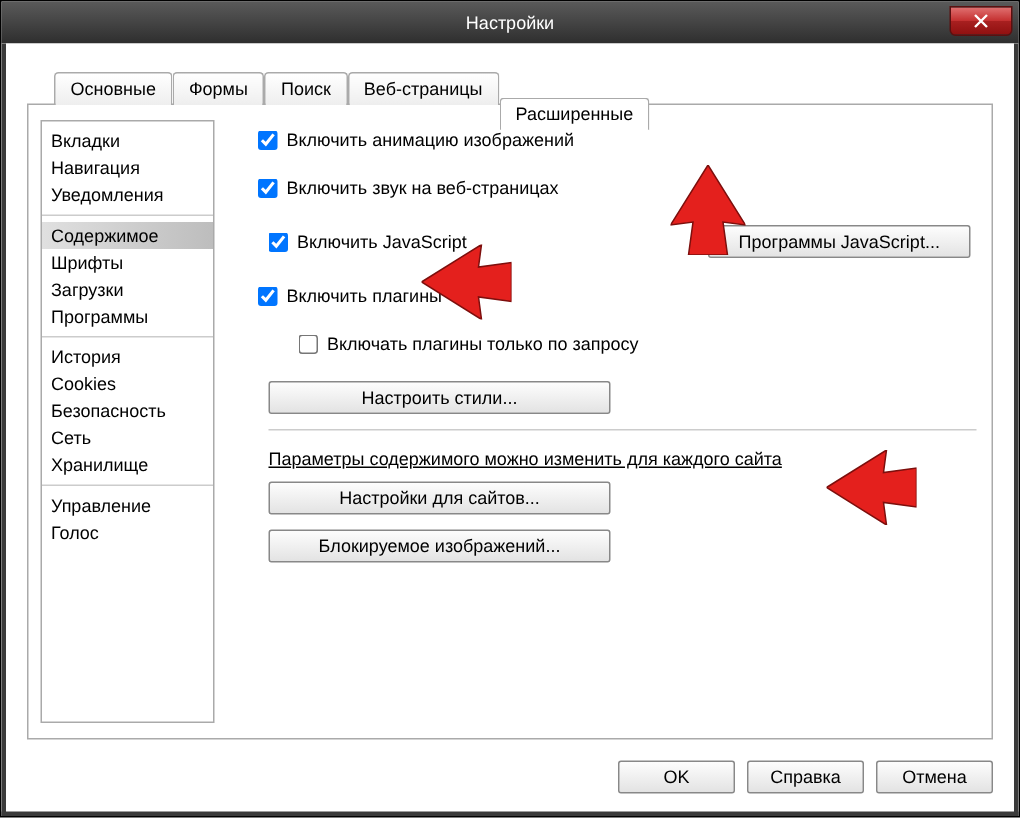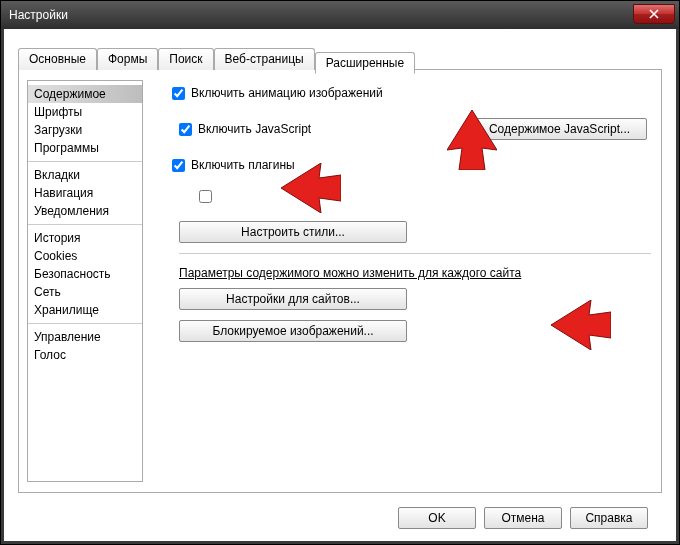--- a/index.html
+++ b/index.html
@@ -1,42 +1,42 @@
 <!DOCTYPE html>
 <html><head>
 <meta charset="utf-8">
 <style>
 * { box-sizing: border-box; margin: 0; padding: 0; font-family: Tahoma, Arial, sans-serif; font-size: 12px; }
 body { background: #fff; }
 .outer { width: 680px; height: 545px; border: 1px solid #000; position: relative; background: #fff; }
-.titlebar { height: 28px; background: linear-gradient(to bottom, #5a5a5a, #2e2e2e); color: #fff; display: flex; align-items: center; padding: 0 8px; position: relative; }
+.titlebar { height: 28px; background: linear-gradient(to bottom, #5a5a5a, #2e2e2e); color: #fff; display: flex; align-items: center; padding: 0 8px; position: relative; justify-content: center; }
 .titlebar-text { font-size: 12px; }
 .close-btn { position: absolute; right: 4px; top: 3px; width: 42px; height: 20px; background: linear-gradient(to bottom, #e07070, #c43030 49%, #a82020 50%, #901010); border: 1px solid #5a1010; border-radius: 0 0 4px 4px; display: flex; align-items: center; justify-content: center; color: #fff; cursor: pointer; }
 .close-btn svg { width: 10px; height: 10px; }
 .dialog-body { position: absolute; top: 28px; left: 0; right: 0; bottom: 0; background: #fff; border: 3px solid #3a3a3a; border-top: none; }
-.tab-area { position: absolute; top: 18px; left: 14px; right: 14px; bottom: 48px; }
+.tab-area { position: absolute; top: 18px; left: 14px; right: 14px; bottom: 48px; padding-left: 18px; }
 .tabs { display: flex; height: 22px; position: relative; z-index: 2; }
 .tab { border: 1px solid #aaa; border-bottom: none; background: linear-gradient(to bottom, #fff, #eee); padding: 3px 10px 0 10px; margin-right: 0; border-radius: 3px 3px 0 0; cursor: pointer; position: relative; top: 1px; }
-.tab.active { background: #fff; border-bottom: 1px solid #fff; top: 5px; z-index: 3; }
+.tab.active { background: #fff; border-bottom: 1px solid #fff; top: 18px; z-index: 3; }
 .tab-panel { border: 1px solid #aaa; position: absolute; top: 22px; left: 0; right: 0; bottom: 0; background: #fff; }
 .sidebar { position: absolute; top: 10px; left: 8px; width: 116px; bottom: 10px; border: 1px solid #aaa; background: #fff; overflow: hidden; }
 .sidebar-group { border-bottom: 1px solid #ccc; padding: 4px 0; }
 .sidebar-item { padding: 2px 6px; cursor: pointer; white-space: nowrap; }
 .sidebar-item.selected { background: linear-gradient(to right, #e0e0e0, #bdbdbd); }
 .content { position: absolute; top: 10px; left: 132px; right: 10px; bottom: 10px; }
 .check-row { display: flex; align-items: center; margin: 6px 0 18px 21px; }
 .check-row.sub { margin-left: 48px; }
 .check-row input[type=checkbox] { width: 13px; height: 13px; margin-right: 6px; }
 .js-row { display: flex; align-items: center; justify-content: space-between; margin: 6px 4px 18px 28px; }
 .btn { background: linear-gradient(to bottom, #fdfdfd, #e3e3e3); border: 1px solid #888; padding: 2px 12px; min-width: 160px; text-align: center; cursor: pointer; height: 22px; line-height: 16px; border-radius: 2px; }
 .btn-right { min-width: 175px; }
 .hr { border: none; border-top: 1px solid #ccc; margin: 10px 0 12px 28px; }
 .section-text { margin: 0 0 8px 28px; text-decoration: underline; }
 .btn-block { margin: 0 0 10px 28px; }
-.button-bar { position: absolute; right: 28px; bottom: 12px; display: flex; gap: 8px; }
+.button-bar { position: absolute; right: 14px; bottom: 12px; display: flex; gap: 8px; }
 .button-bar .btn { min-width: 78px; }
 .arrow { position: absolute; width: 0; height: 0; pointer-events: none; z-index: 10; }
 .arrow svg { display: block; }
 .arrow1 { left: 296px; top: 30px; }
 .arrow2 { left: 130px; top: 83px; }
 .arrow3 { left: 400px; top: 220px; }
 .style-btn { min-width: 228px; }
 </style>
 </head>
 <body>
@@ -57,61 +57,66 @@
         <div class="tab">Основные</div>
         <div class="tab">Формы</div>
         <div class="tab">Поиск</div>
         <div class="tab">Веб-страницы</div>
         <div class="tab active">Расширенные</div>
       </div>
 
       <div class="tab-panel">
         <div class="sidebar">
           <div class="sidebar-group">
+            <div class="sidebar-item">Вкладки</div>
+            <div class="sidebar-item">Навигация</div>
+            <div class="sidebar-item">Уведомления</div>
+          </div>
+          <div class="sidebar-group">
             <div class="sidebar-item selected">Содержимое</div>
             <div class="sidebar-item">Шрифты</div>
             <div class="sidebar-item">Загрузки</div>
             <div class="sidebar-item">Программы</div>
-          </div>
-          <div class="sidebar-group">
-            <div class="sidebar-item">Вкладки</div>
-            <div class="sidebar-item">Навигация</div>
-            <div class="sidebar-item">Уведомления</div>
           </div>
           <div class="sidebar-group">
             <div class="sidebar-item">История</div>
             <div class="sidebar-item">Cookies</div>
             <div class="sidebar-item">Безопасность</div>
             <div class="sidebar-item">Сеть</div>
             <div class="sidebar-item">Хранилище</div>
           </div>
           <div class="sidebar-group" style="border-bottom:none">
             <div class="sidebar-item">Управление</div>
             <div class="sidebar-item">Голос</div>
           </div>
         </div>
 
         <div class="content">
           <div class="check-row">
             <input type="checkbox" checked="" style="">
             <span>Включить анимацию изображений</span>
           </div>
+          <div class="check-row">
+            <input type="checkbox" checked="" style="">
+            <span>Включить звук на веб-страницах</span>
+          </div>
           <div class="js-row">
             <div style="display:flex;align-items:center">
               <input type="checkbox" checked="" style="margin-right: 6px;">
               <span>Включить JavaScript</span>
             </div>
-            <button class="btn btn-right">Содержимое JavaScript...</button>
+            <button class="btn btn-right">Программы JavaScript...</button>
           </div>
           <div class="check-row">
             <input type="checkbox" checked="" style="">
             <span>Включить плагины</span>
           </div>
           <div class="check-row sub">
             <input type="checkbox" style="">
+            <span>Включать плагины только по запросу</span>
           </div>
 
           <div class="btn-block">
             <button class="btn style-btn">Настроить стили...</button>
           </div>
 
           <hr class="hr">
 
           <div class="section-text">Параметры содержимого можно изменить для каждого сайта</div>
 
@@ -136,17 +141,17 @@
             <svg width="60" height="50">
                 <polygon points="0,25 40,0 38,15 60,12 60,38 38,35 40,50" fill="#e4201d" stroke="#7d0f0d" stroke-width="1"></polygon>
               </svg>
           </div>
         </div>
       </div>
     </div>
 
     <div class="button-bar">
       <button class="btn">OK</button>
+      <button class="btn">Справка</button>
       <button class="btn">Отмена</button>
-      <button class="btn">Справка</button>
     </div>
   </div>
 </div>
 
 </body></html>

